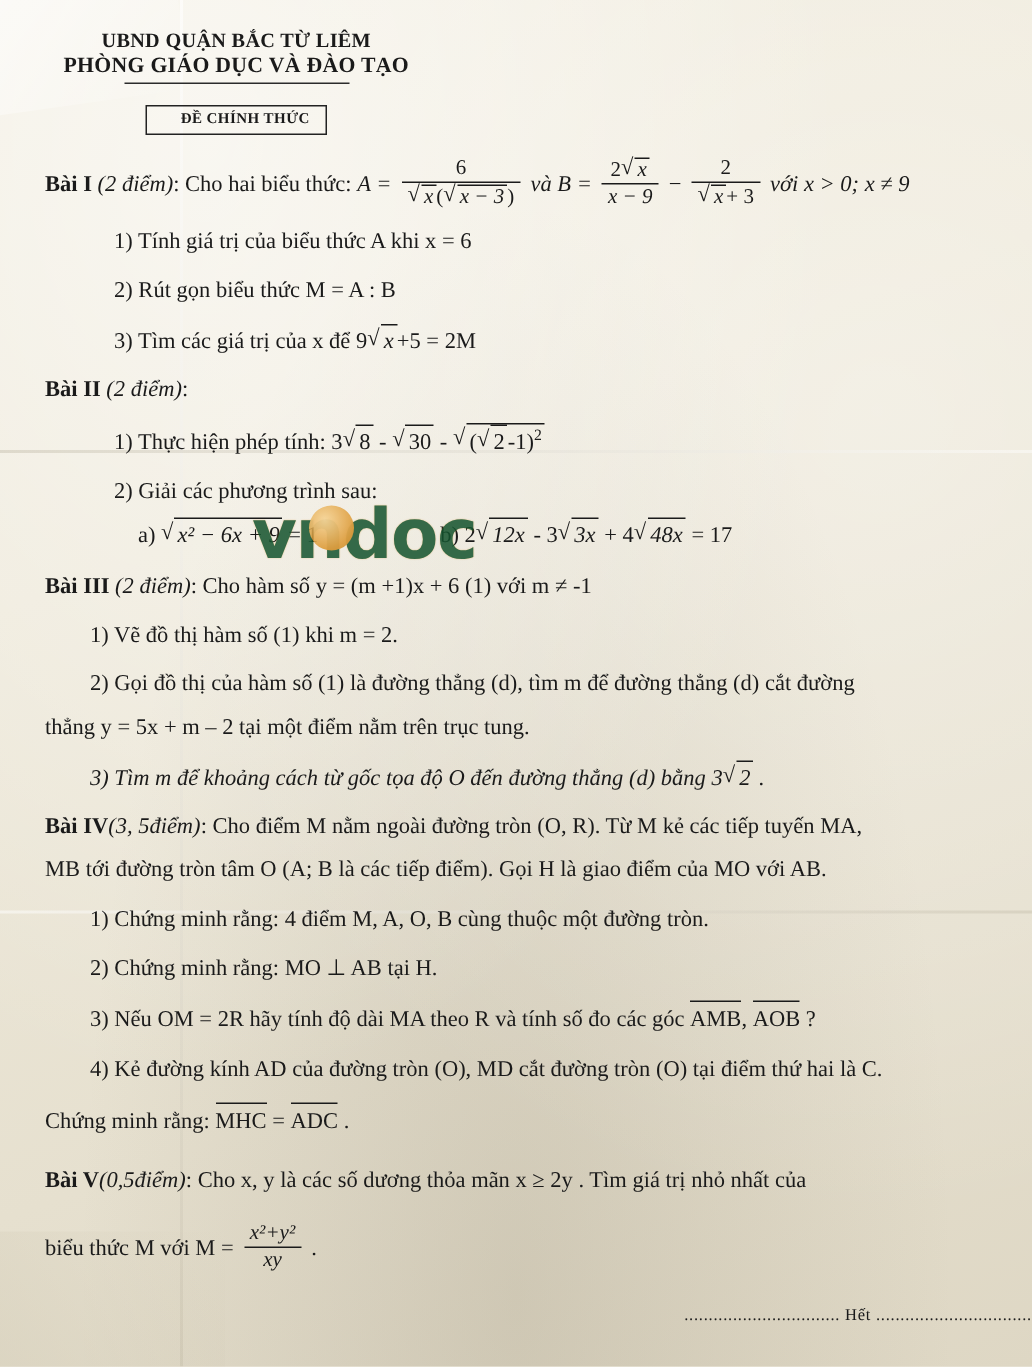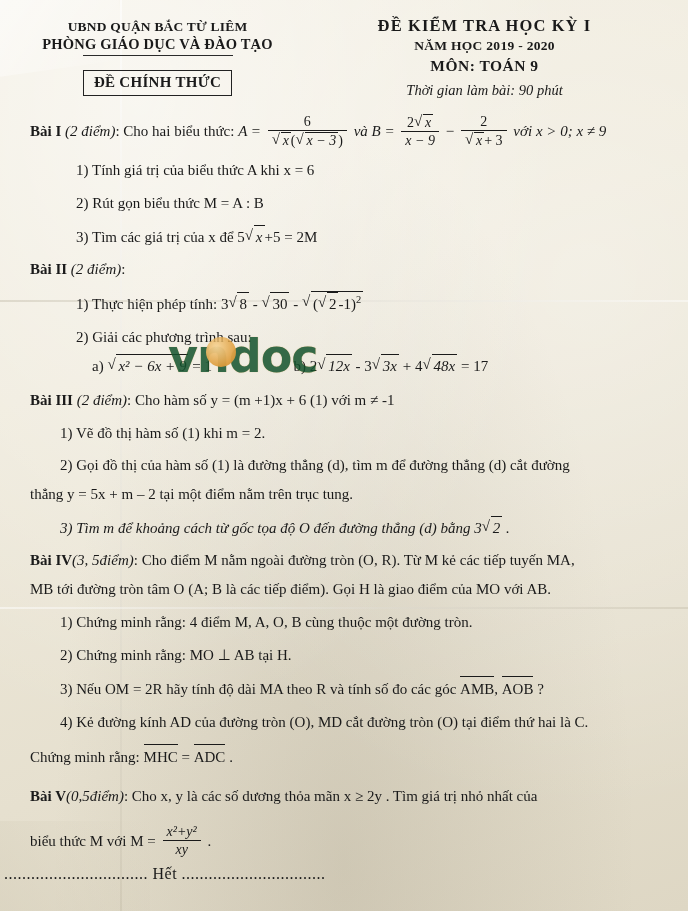--- a/index.html
+++ b/index.html
@@ -75,23 +75,23 @@
   }
   .hdr-left .rule {
     width: 150px;
     height: 1px;
     background: #2b2b2b;
     margin: 2px auto 0 auto;
   }
   .official {
     display: inline-block;
     border: 1.6px solid #222;
-    padding: 3px 10px 4px 10px;
-    font-weight: bold;
-    font-size: 15px;
+    padding: 3px 10px 4px 22px;
+    font-weight: bold;
+    font-size: 10px;
     margin-top: 14px;
     letter-spacing: .3px;
   }
   .hdr-right {
     text-align: center;
     width: 355px;
     padding-top: 0px;
   }
   .hdr-right .t1 {
     font-size: 16.5px;
@@ -198,24 +198,24 @@
     position: absolute;
     left: 38px; top: 4px;
     width: 30px; height: 30px;
     border-radius: 50%;
     background: radial-gradient(circle at 35% 32%, #f6d08a, #d98f22 70%, #c07d18);
     opacity: .95;
   }
 
   .footer {
     position: absolute;
-    left: 4px; right: 0;
+    left: 16px; right: 0;
     bottom: 28px;
-    text-align: left;
-    font-size: 16px;
+    text-align: right;
+    font-size: 11px;
     letter-spacing: .5px;
   }
 </style>
 </head>
 <body>
 
 <div class="paper"></div>
 <div class="corner-tl"></div>
 <div class="corner-bl"></div>
 <div class="fold v1"></div>
@@ -223,26 +223,20 @@
 <div class="fold h2"></div>
 
 <div class="sheet">
 
   <div class="header">
     <div class="hdr-left">
       <div class="l1">UBND QUẬN BẮC TỪ LIÊM</div>
       <div class="l2">PHÒNG GIÁO DỤC VÀ ĐÀO TẠO</div>
       <div class="rule"></div>
       <div class="official">ĐỀ CHÍNH THỨC</div>
-    </div>
-    <div class="hdr-right">
-      <div class="t1">ĐỀ KIỂM TRA HỌC KỲ I</div>
-      <div class="t2">NĂM HỌC 2019 - 2020</div>
-      <div class="t3">MÔN: TOÁN 9</div>
-      <div class="t4">Thời gian làm bài: 90 phút</div>
     </div>
   </div>
 
   <div class="body">
 
     <p class="ln" style="margin-top:4px;">
       <b class="task">Bài I</b>
       <i class="pts">(2 điểm)</i><span>: Cho hai biểu thức:</span>
       <span class="mi">A =</span>
       <span class="frac">
@@ -259,21 +253,21 @@
       <span class="frac">
         <span class="num">2</span>
         <span class="den"><span class="rad"><span class="bar mi">x</span></span><span>+ 3</span></span>
       </span>
       <span class="mi">với  x &gt; 0;  x ≠ 9</span>
     </p>
 
     <p class="ln ind2">1) Tính giá trị của biểu thức  A  khi x = 6</p>
     <p class="ln ind2">2) Rút gọn biểu thức  M  = A : B</p>
     <p class="ln ind2">
-      <span>3) Tìm các giá trị  của x để 5</span><span class="rad"><span class="bar mi">x</span></span><span>+5 = 2M</span>
+      <span>3) Tìm các giá trị  của x để 9</span><span class="rad"><span class="bar mi">x</span></span><span>+5 = 2M</span>
     </p>
 
     <p class="ln">
       <b class="task">Bài II</b>
       <i class="pts">(2 điểm)</i><span>:</span>
     </p>
 
     <p class="ln ind2">
       <span>1)  Thực hiện phép tính: 3</span><span class="rad"><span class="bar">8</span></span><span> - </span><span class="rad"><span class="bar">30</span></span><span> - </span><span class="rad"><span class="bar">(<span class="rad"><span class="bar">2</span></span><span>-1</span>)<sup class="sm">2</sup></span></span>
     </p>

